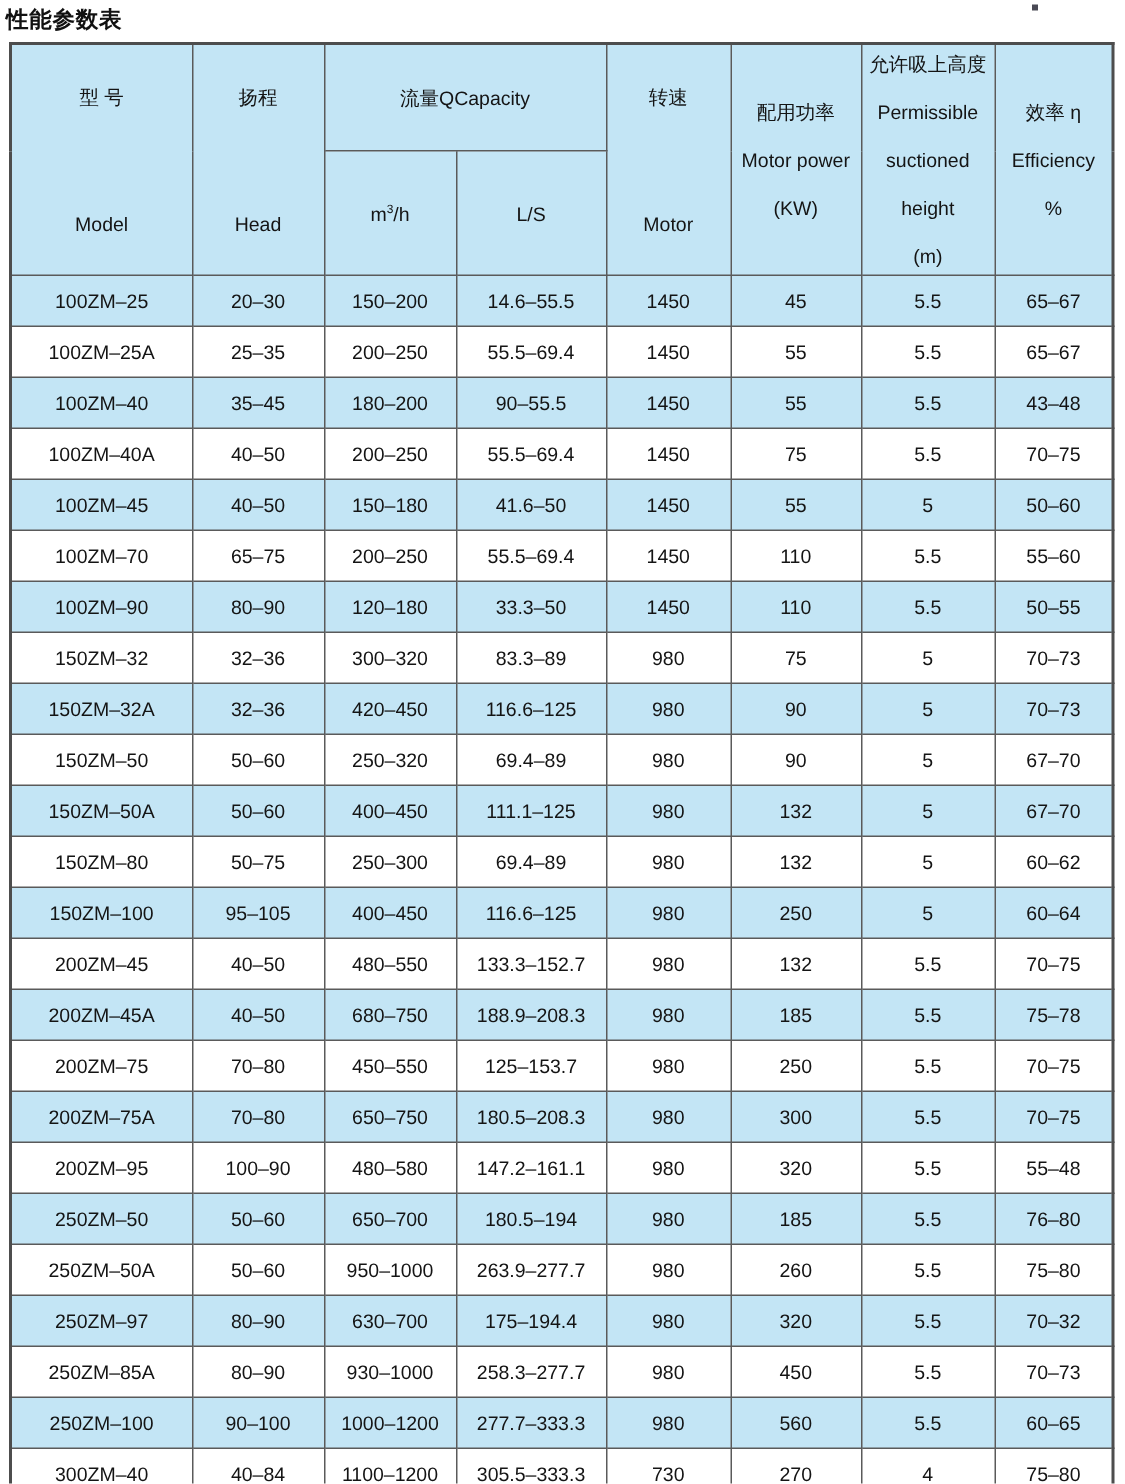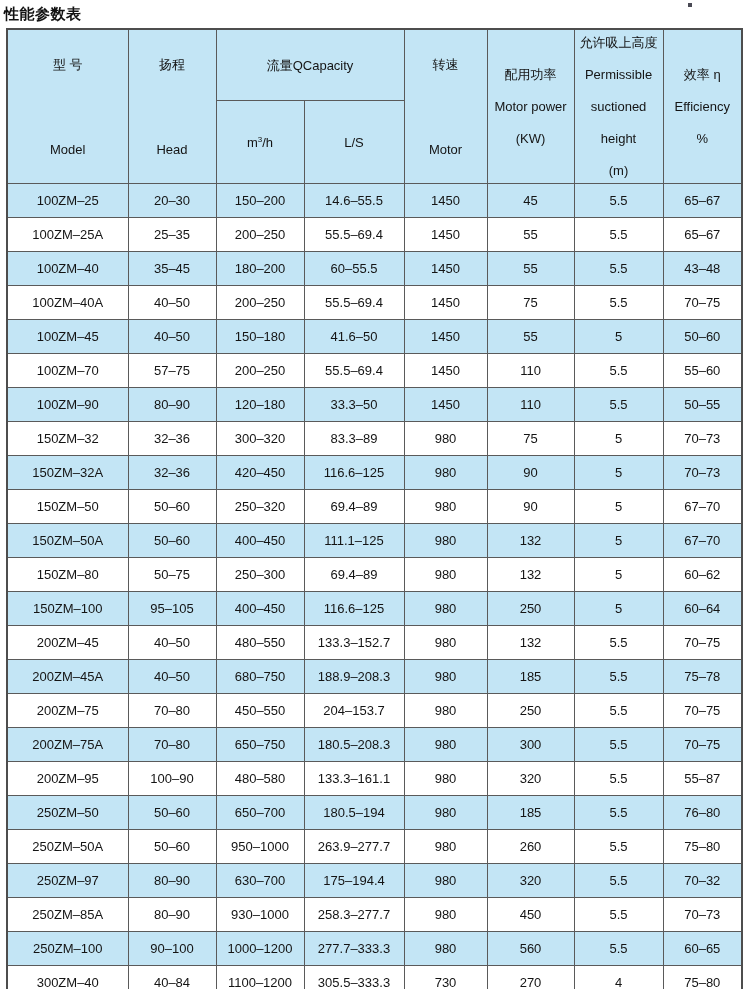--- a/index.html
+++ b/index.html
@@ -199,21 +199,21 @@
           <td>55.5–69.4</td>
           <td>1450</td>
           <td>55</td>
           <td>5.5</td>
           <td>65–67</td>
         </tr>
         <tr class="shade">
           <td>100ZM–40</td>
           <td>35–45</td>
           <td>180–200</td>
-          <td>60–55.5</td>
+          <td>90–55.5</td>
           <td>1450</td>
           <td>55</td>
           <td>5.5</td>
           <td>43–48</td>
         </tr>
         <tr class="plain">
           <td>100ZM–40A</td>
           <td>40–50</td>
           <td>200–250</td>
           <td>55.5–69.4</td>
@@ -227,21 +227,21 @@
           <td>40–50</td>
           <td>150–180</td>
           <td>41.6–50</td>
           <td>1450</td>
           <td>55</td>
           <td>5</td>
           <td>50–60</td>
         </tr>
         <tr class="plain">
           <td>100ZM–70</td>
-          <td>57–75</td>
+          <td>65–75</td>
           <td>200–250</td>
           <td>55.5–69.4</td>
           <td>1450</td>
           <td>110</td>
           <td>5.5</td>
           <td>55–60</td>
         </tr>
         <tr class="shade">
           <td>100ZM–90</td>
           <td>80–90</td>
@@ -329,45 +329,45 @@
           <td>188.9–208.3</td>
           <td>980</td>
           <td>185</td>
           <td>5.5</td>
           <td>75–78</td>
         </tr>
         <tr class="plain">
           <td>200ZM–75</td>
           <td>70–80</td>
           <td>450–550</td>
-          <td>204–153.7</td>
+          <td>125–153.7</td>
           <td>980</td>
           <td>250</td>
           <td>5.5</td>
           <td>70–75</td>
         </tr>
         <tr class="shade">
           <td>200ZM–75A</td>
           <td>70–80</td>
           <td>650–750</td>
           <td>180.5–208.3</td>
           <td>980</td>
           <td>300</td>
           <td>5.5</td>
           <td>70–75</td>
         </tr>
         <tr class="plain">
           <td>200ZM–95</td>
           <td>100–90</td>
           <td>480–580</td>
-          <td>133.3–161.1</td>
+          <td>147.2–161.1</td>
           <td>980</td>
           <td>320</td>
           <td>5.5</td>
-          <td>55–87</td>
+          <td>55–48</td>
         </tr>
         <tr class="shade">
           <td>250ZM–50</td>
           <td>50–60</td>
           <td>650–700</td>
           <td>180.5–194</td>
           <td>980</td>
           <td>185</td>
           <td>5.5</td>
           <td>76–80</td>

